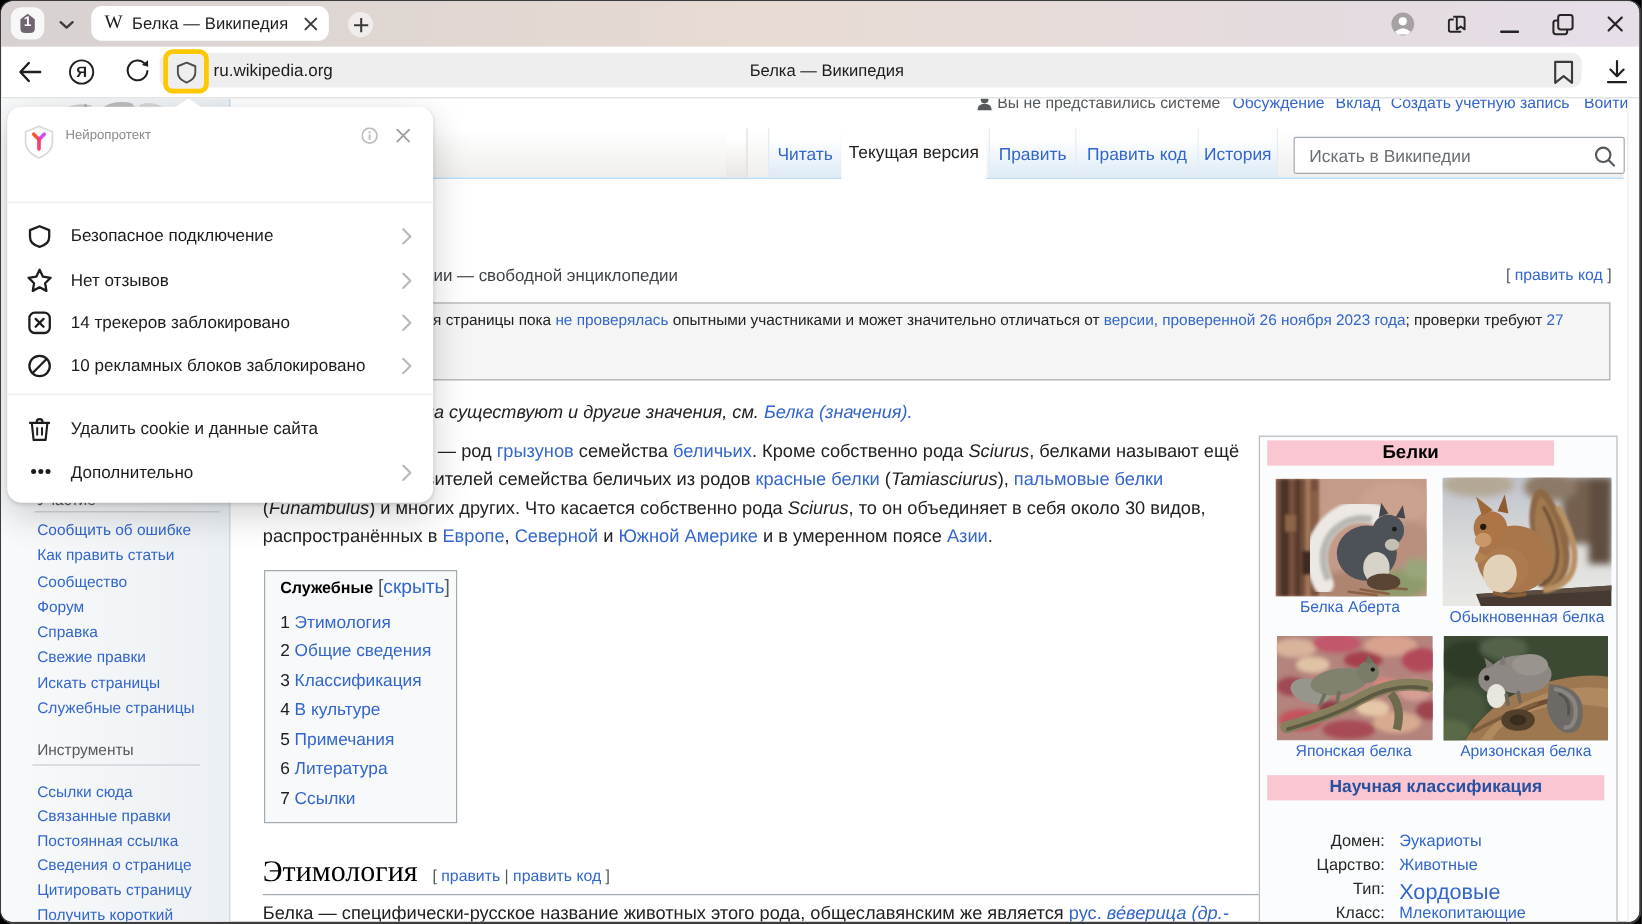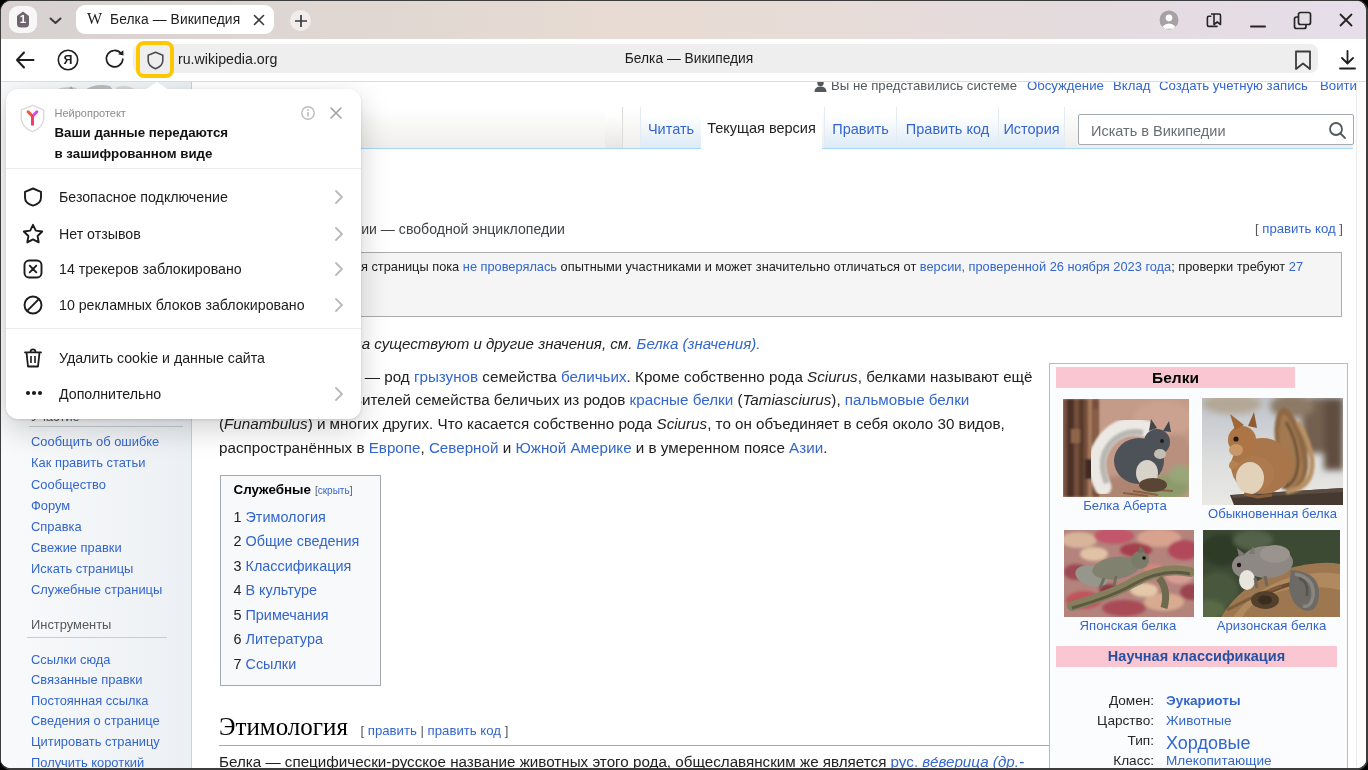--- a/index.html
+++ b/index.html
@@ -172,21 +172,21 @@
 <span class="lnk">правок</span>.</div>
 
     <div class="abs" style="left:242.5px;top:253px;font-size:15.1px;font-style:italic;color:#202122;">У этого термина существуют и другие значения, см. <span class="lnk">Белка (значения).</span></div>
 
     <div class="abs" style="left:218px;top:282.5px;font-size:15.2px;line-height:23.7px;color:#202122;"><b>Бе́лки</b> (<span class="lnk">лат.</span> <i>Sciurus</i>) — род <span class="lnk">грызунов</span> семейства <span class="lnk">беличьих</span>. Кроме собственно рода <i>Sciurus</i>, белками называют ещё<br>
 целый ряд представителей семейства беличьих из родов <span class="lnk">красные белки</span> (<i>Tamiasciurus</i>), <span class="lnk">пальмовые белки</span><br>
 (<i>Funambulus</i>) и многих других. Что касается собственно рода <i>Sciurus</i>, то он объединяет в себя около 30 видов,<br>
 распространённых в <span class="lnk">Европе</span>, <span class="lnk">Северной</span> и <span class="lnk">Южной Америке</span> и в умеренном поясе <span class="lnk">Азии</span>.</div>
 
     <div class="abs" style="left:218.5px;top:392.5px;width:161.5px;height:211px;background:#f8f9fa;border:1px solid #a2a9b1;padding:5px 0 0 13px;font-size:14.4px;">
-      <b style="font-size:13.4px;">Служебные</b>&nbsp;<span style="font-size:10px;"><span class="gray">[</span><span class="lnk">скрыть</span><span class="gray">]</span></span>
+      <b style="font-size:13.4px;">Служебные</b>&nbsp;<span style="font-size:16px;"><span class="gray">[</span><span class="lnk">скрыть</span><span class="gray">]</span></span>
       <div style="margin-top:8px;line-height:24.6px;"><span style="color:#202122">1</span> <span class="lnk">Этимология</span><br><span style="color:#202122">2</span> <span class="lnk">Общие сведения</span><br><span style="color:#202122">3</span> <span class="lnk">Классификация</span><br><span style="color:#202122">4</span> <span class="lnk">В культуре</span><br><span style="color:#202122">5</span> <span class="lnk">Примечания</span><br><span style="color:#202122">6</span> <span class="lnk">Литература</span><br><span style="color:#202122">7</span> <span class="lnk">Ссылки</span></div>
     </div>
 
     <div class="abs" style="left:218px;top:631px;font-family:'Liberation Serif',serif;font-size:25px;color:#000;">Этимология&nbsp; <span style="font-family:'Liberation Sans',sans-serif;font-size:13.2px;"><span class="gray">[ </span><span class="lnk">править</span><span class="gray"> | </span><span class="lnk">править код</span><span class="gray"> ]</span></span></div>
     <div class="abs" style="left:218px;top:663px;width:1123px;height:1px;background:#a2a9b1;"></div>
     <div class="abs" style="left:218px;top:671px;font-size:15.2px;color:#202122;">Белка — специфически-русское название животных этого рода, общеславянским же является <span class="lnk">рус.</span> <span class="lnk"><i>ве́верица</i></span> <span class="lnk"><i>(др.-</i></span></div>
 
     <div id="infobox" class="abs" style="left:1048px;top:280.5px;width:299px;height:409px;background:#fbfcfd;border:1px solid #b6bbc0;overflow:hidden;">
       <div class="abs" style="left:6px;top:3px;width:239px;height:21.5px;background:#f9c6d1;text-align:center;font-size:15.5px;font-weight:700;line-height:21px;color:#000;">Белки</div>
       <svg class="abs" style="left:13px;top:35.5px;" width="126" height="98" viewBox="0 0 126 98">
@@ -331,21 +331,21 @@
         <path d="M36 27 L34 18 L42 24 Z" fill="#7d7874"></path>
           <path d="M46 24 L50 16 L52 24 Z" fill="#7d7874"></path>
         <circle cx="36" cy="35" r="2.2" fill="#191512"></circle>
         <ellipse cx="44" cy="50" rx="8" ry="10" fill="#e8e4de"></ellipse>
         <path d="M52 48 L54 58 M62 46 L64 56" stroke="#6e675f" stroke-width="3"></path>
       </svg>
       <div class="abs" style="left:10px;top:254px;width:136px;text-align:center;font-size:13.1px;color:#36c;">Японская белка</div>
       <div class="abs" style="left:150px;top:254px;width:143px;text-align:center;font-size:13.1px;color:#36c;">Аризонская белка</div>
       <div class="abs" style="left:6px;top:282.5px;width:281px;height:21px;background:#f9c6d1;text-align:center;font-size:14.5px;font-weight:700;line-height:21px;color:#2850a0;">Научная классификация</div>
       <div class="abs" style="left:0px;top:329.5px;width:104px;text-align:right;font-size:13.6px;color:#252525;">Домен:</div>
-        <div class="abs" style="left:116px;top:329.5px;font-size:13.6px;color:#36c;font-weight:bold;">Эукариоты</div>
+        <div class="abs" style="left:116px;top:329.5px;font-size:13.6px;color:#36c;">Эукариоты</div>
       <div class="abs" style="left:0px;top:349.5px;width:104px;text-align:right;font-size:13.6px;color:#252525;">Царство:</div>
         <div class="abs" style="left:116px;top:349.5px;font-size:13.6px;color:#36c;">Животные</div>
       <div class="abs" style="left:0px;top:369px;width:104px;text-align:right;font-size:13.6px;color:#252525;">Тип:</div>
         <div class="abs" style="left:116px;top:369px;font-size:18px;color:#36c;">Хордовые</div>
       <div class="abs" style="left:0px;top:389px;width:104px;text-align:right;font-size:13.6px;color:#252525;">Класс:</div>
         <div class="abs" style="left:116px;top:389px;font-size:13.6px;color:#36c;">Млекопитающие</div>
     </div>
 
     <div id="scrollgutter"></div>
 
@@ -380,21 +380,20 @@
           <linearGradient id="yb" x1="1" y1="0" x2="0" y2="1">
             <stop offset="0" stop-color="#c94bf5"></stop>
             <stop offset="1" stop-color="#f63c76"></stop>
           </linearGradient>
         </defs>
         <path d="M8.1 7.8 L12.5 12.3" stroke="#fb5230" stroke-width="3" stroke-linecap="round"></path>
         <path d="M16.9 7.8 L12.5 12.3" stroke="#d14cf0" stroke-width="3" stroke-linecap="round"></path>
         <path d="M12.5 12 L12.5 20.2" stroke="#f73a70" stroke-width="3" stroke-linecap="round"></path>
       </svg>
     <div class="abs" style="left:48.5px;top:18px;font-size:11px;color:#8b8b8f;">Нейропротект</div>
-    <div class="abs" style="left:48.5px;top:33px;font-size:13.3px;font-weight:700;line-height:21px;color:#111;">Ваши данные передаются<br>в зашифрованном виде</div>
     <svg class="abs" style="left:295px;top:17px" width="14" height="14" viewBox="0 0 14 14">
         <circle cx="7" cy="7" r="6.2" fill="none" stroke="#bdbdbd" stroke-width="1.4"></circle>
         <rect x="6.2" y="6" width="1.6" height="4.5" fill="#bdbdbd"></rect>
         <rect x="6.2" y="3.3" width="1.6" height="1.7" fill="#bdbdbd"></rect>
       </svg>
     <svg class="abs" style="left:324px;top:18px" width="12" height="12" viewBox="0 0 12 12">
         <path d="M1 1 L11 11 M11 1 L1 11" stroke="#9d9d9d" stroke-width="1.5" stroke-linecap="round"></path>
       </svg>
     <div class="abs" style="left:0;top:79px;width:100%;height:1px;background:#ececec;"></div>
 

